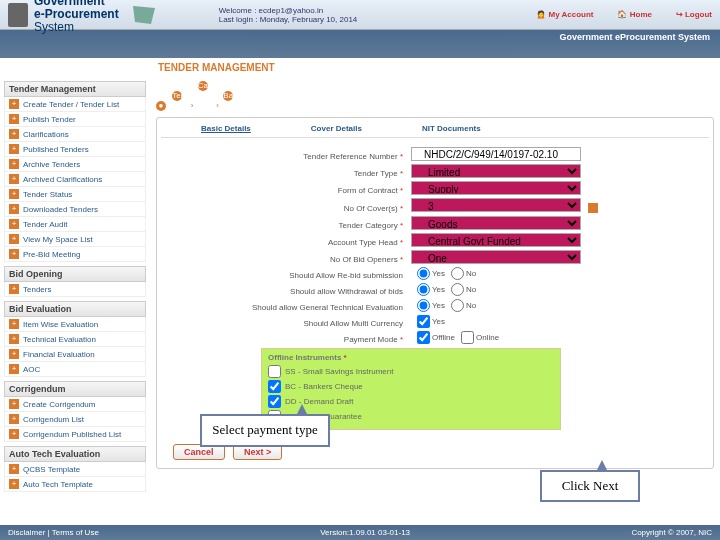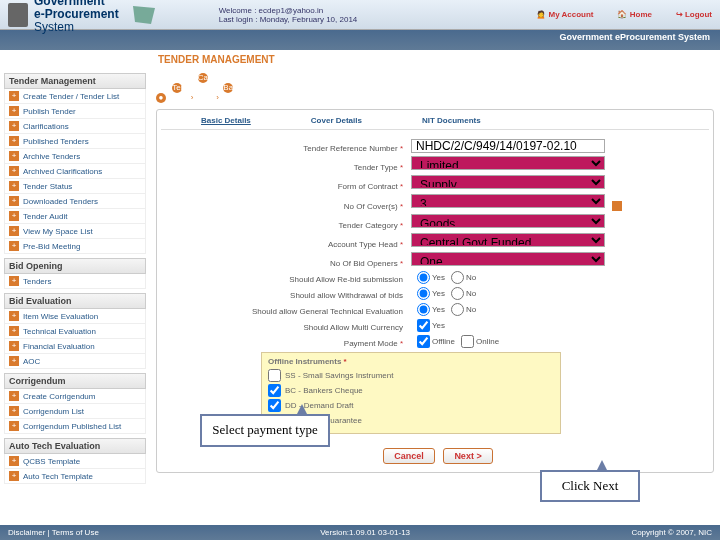--- a/index.html
+++ b/index.html
@@ -6,46 +6,46 @@
 body { background: #fff; font-size: 9px; color: #333; width: 720px; height: 540px; overflow: hidden; position: relative; }
 .header { background: linear-gradient(#e8f0f8, #d0dce8); height: 30px; display: flex; align-items: center; padding: 0 8px; border-bottom: 1px solid #aaa; }
 .emblem { width: 20px; height: 24px; background: #666; border-radius: 2px; margin-right: 6px; }
 .brand { color: #003366; font-size: 12px; line-height: 1.1; }
 .brand b { font-weight: bold; }
 .mapico { width: 30px; height: 26px; margin-left: 10px; }
 .welcome { margin-left: 60px; font-size: 8px; color: #336; }
 .toplinks { margin-left: auto; display: flex; gap: 24px; font-size: 8px; }
 .toplinks span { color: #c33; font-weight: bold; cursor: pointer; }
 .toplinks span:nth-child(2){ color: #2a7; }
-.subhead { background: linear-gradient(#4a6a8e, #5f7a96); color: #fff; height: 20px; text-align: right; padding: 2px 10px; font-size: 9px; font-weight: bold; }
+.subhead { background: linear-gradient(#4a6a8e, #5f7a96); color: #fff; height: 28px; text-align: right; padding: 2px 10px; font-size: 9px; font-weight: bold; }
 .pagetitle { color: #d97a2d; font-weight: bold; padding: 4px 6px 4px 158px; font-size: 10px; }
 .layout { display: flex; }
 .sidebar { width: 150px; padding: 0 4px; }
 .sidehead { background: linear-gradient(#f5f5f5,#e5e5e5); border: 1px solid #ccc; padding: 2px 4px; font-weight: bold; font-size: 9px; color: #444; margin-top: 4px; }
 .sideitem { display: flex; align-items: center; border: 1px solid #eee; border-top: none; padding: 2px 4px; font-size: 8px; color: #2a5a8a; cursor: pointer; }
 .sideitem .plus { width: 10px; height: 10px; background: #d97a2d; color: #fff; text-align: center; line-height: 10px; margin-right: 4px; font-size: 8px; }
 .main { flex: 1; padding: 2px 6px; }
 .bc { color: #d97a2d; font-size: 8px; padding: 2px 0 6px; }
 .bc span { background: #d97a2d; color: #fff; border-radius: 50%; width: 10px; height: 10px; display: inline-block; text-align: center; line-height: 10px; margin-right: 4px; }
 .panel { border: 1px solid #ccc; border-radius: 3px; padding: 4px; background: #fff; }
 .tabs { display: flex; gap: 60px; border-bottom: 1px solid #ddd; padding: 2px 40px 4px; font-size: 8px; color: #2a5a8a; font-weight: bold; }
 .tabs .act { text-decoration: underline; }
 .form { padding: 6px 0; }
 .row { display: flex; align-items: flex-end; margin: 3px 0; }
 .lbl { width: 250px; text-align: right; padding-right: 8px; font-size: 8px; color: #555; }
 .lbl .ast { color: #c33; }
-.val input[type=text], .val select { font-size: 12px; padding: 1px 4px; border: 1px solid #aaa; width: 194px; height: 14px; }
+.val input[type=text], .val select { font-size: 10px; padding: 1px 12px; border: 1px solid #aaa; width: 170px; height: 14px; }
 .val select { background: #be185d; }
 .radio { font-size: 8px; color: #555; }
 .radio input { margin: 0 2px 0 6px; vertical-align: middle; }
-.offline { margin: 4px 0 0 100px; border: 1px solid #d8c89a; background: #fef9c3; width: 300px; padding: 4px 6px; }
+.offline { margin: 4px 0 0 100px; border: 1px solid #d8c89a; background: #bef264; width: 300px; padding: 4px 6px; }
 .offline .ohead { font-size: 8px; color: #777; font-weight: bold; margin-bottom: 3px; }
 .offline .opt { font-size: 8px; color: #666; margin: 2px 0; }
 .offline input { margin-right: 4px; vertical-align: middle; }
-.btns { text-align: center; padding: 8px 6px 4px; }
+.btns { text-align: left; padding: 8px 6px 4px; }
 .btn { display: inline-block; background: linear-gradient(#fff,#e8e8e8); border: 1px solid #c97234; color: #c33; padding: 2px 10px; border-radius: 3px; font-size: 9px; font-weight: bold; cursor: pointer; margin-left: 6px; }
 .footer { position: absolute; bottom: 0; left: 0; right: 0; height: 15px; background: linear-gradient(#4a6a8e,#5f7a96); color: #fff; font-size: 8px; display: flex; justify-content: space-between; align-items: center; padding: 0 8px; }
 .callout { position: absolute; background: #fff; border: 2px solid #6b7da6; padding: 6px 10px; font-size: 13px; color: #000; font-family: "Times New Roman", serif; }
 .callout.c1 { left: 172px; top: 414px; width: 130px; text-align: center; line-height: 1.3; margin-left: 28px; }
 .callout.c2 { left: 540px; top: 470px; width: 100px; text-align: center; }
 .callout::before { content: ""; position: absolute; width: 0; height: 0; }
 .c1::before { top: -12px; right: 20px; border-left: 6px solid transparent; border-right: 6px solid transparent; border-bottom: 12px solid #6b7da6; }
 .c2::before { top: -12px; right: 30px; border-left: 6px solid transparent; border-right: 6px solid transparent; border-bottom: 12px solid #6b7da6; }
 .calico { width: 10px; height: 10px; display: inline-block; vertical-align: middle; margin-left: 4px; background: #d97a2d; }
 </style>

